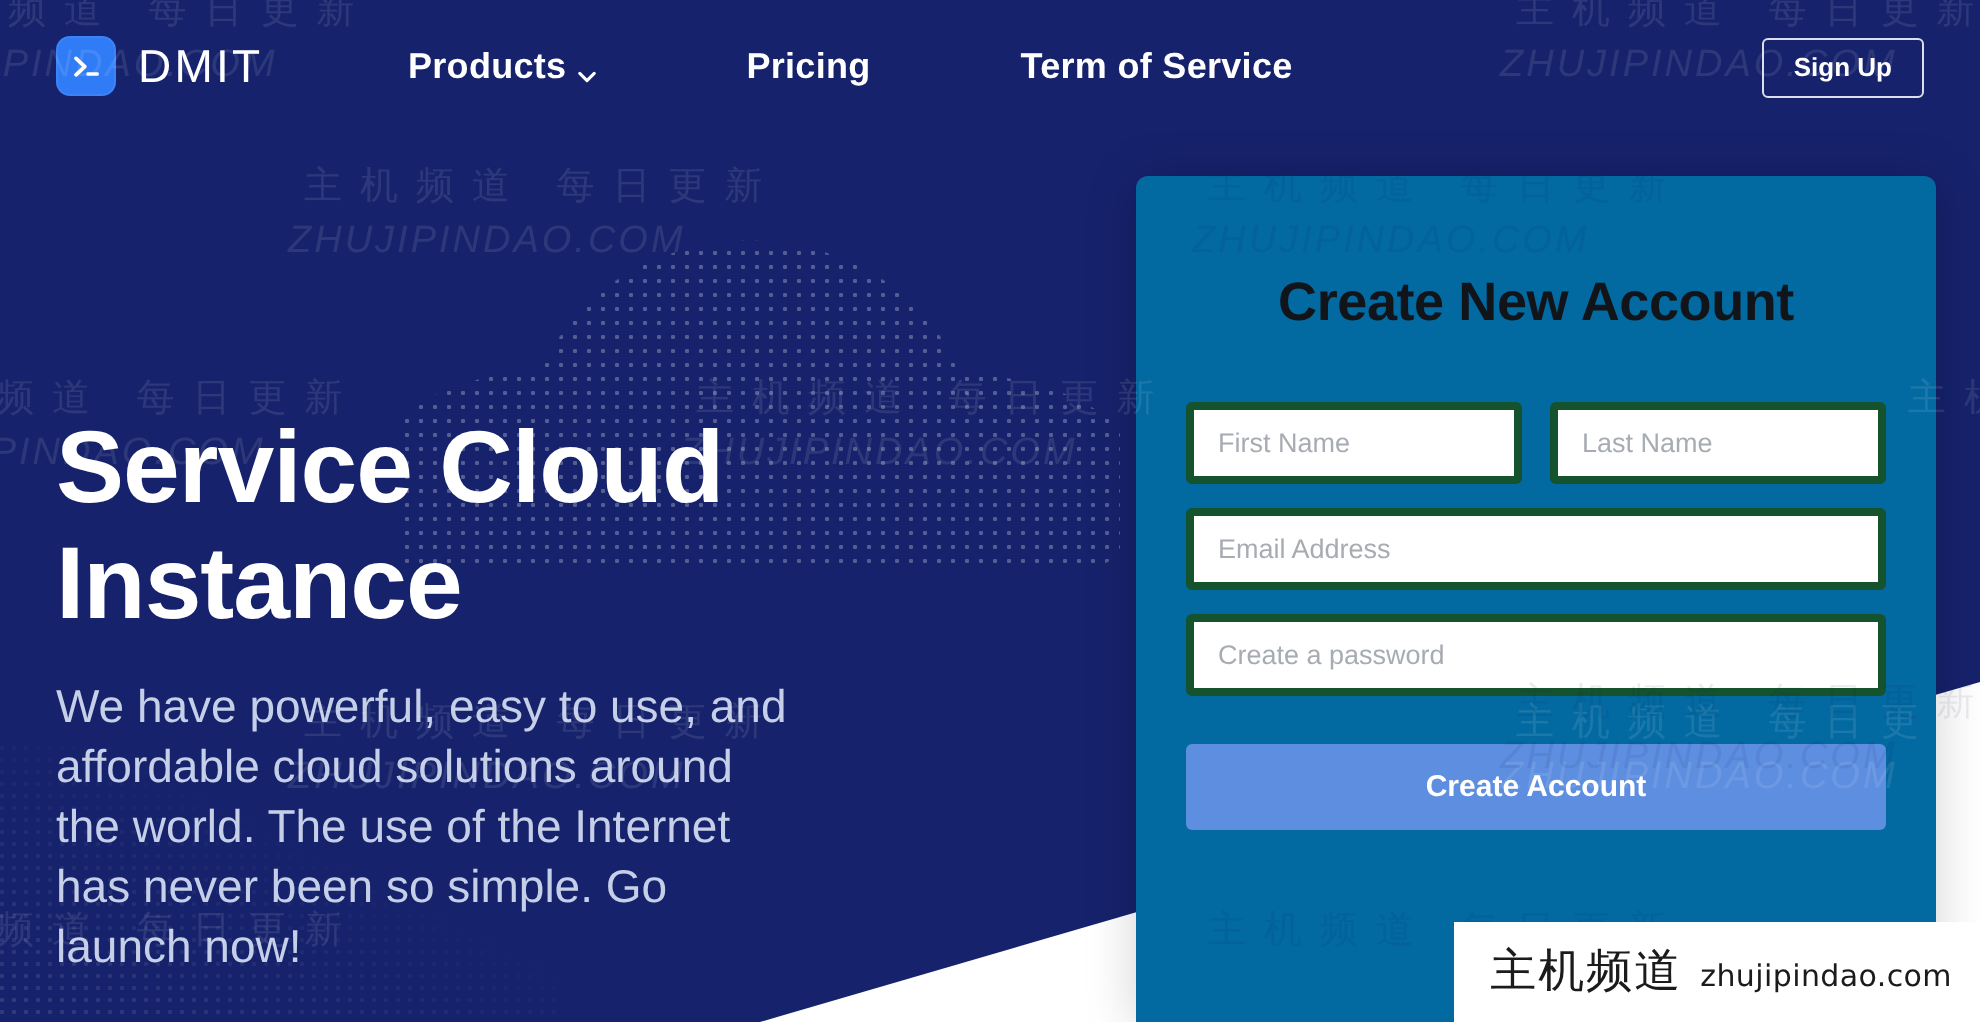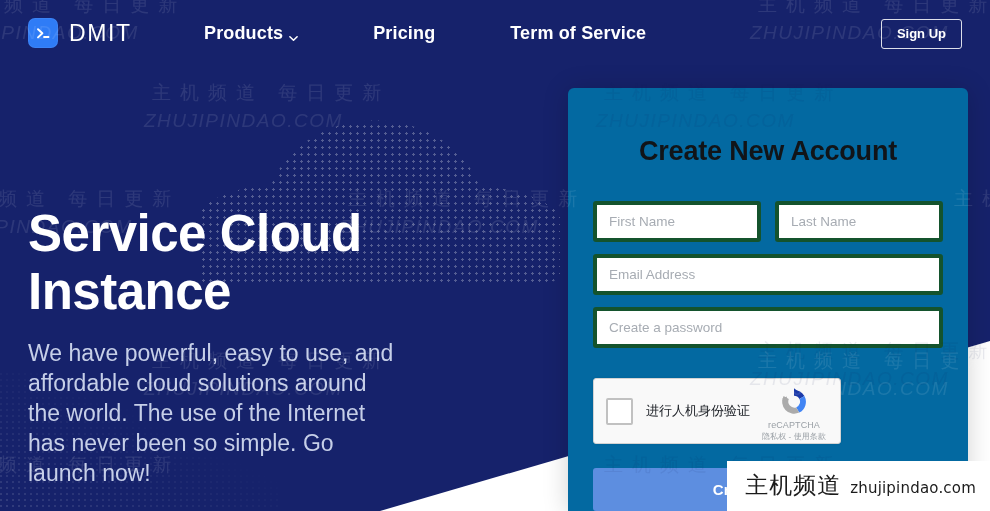--- a/index.html
+++ b/index.html
@@ -217,37 +217,20 @@
       <div class="row">
         <input class="field" type="text" placeholder="First Name" style="">
         <input class="field" type="text" placeholder="Last Name" style="">
       </div>
 
       <input class="field mt" type="email" placeholder="Email Address" style="">
 
       <input class="field mt" type="text" placeholder="Create a password" style="">
 
       
-      <div class="recaptcha">
-        <div class="rc-box"></div>
-        <div class="rc-label">进行人机身份验证</div>
-        <div class="rc-right">
-          <div class="rc-logo">
-            <svg width="32" height="32" viewBox="0 0 32 32">
-              <path d="M16 4 a12 12 0 0 1 10.4 6 l-5 2.9 a6.2 6.2 0 0 0-5.4-3.1 V4z" fill="#1c3aa9"></path>
-              <path d="M26.4 10 a12 12 0 0 1-5.2 16.6 l-3-5.2 a6.2 6.2 0 0 0 3.2-8.5 z" fill="#4285f4"></path>
-              <path d="M21.2 26.6 A12 12 0 0 1 5.6 10 l5.2 3 a6.2 6.2 0 0 0 7.4 8.4 z" fill="#ababab"></path>
-              <path d="M16 2.2 l0 5.6 3.6-2.8 z" fill="#1c3aa9"></path>
-              <path d="M4.2 12.6 l4.9 2.6 -0.3-4.6 z" fill="#ababab"></path>
-            </svg>
-          </div>
-          <div class="rc-brand">reCAPTCHA</div>
-          <div class="rc-terms">隐私权 - 使用条款</div>
-        </div>
-      </div>
 
       <button class="create-btn">Create Account</button>
     </div>
   </div>
 
   <div class="wm-layer">
 
     <div class="wm-tile wm-cn" style="left:-52px;top:-8px;">主机频道 每日更新</div>
     <div class="wm-tile wm-en" style="left:-60px;top:22px;">ZHUJIPINDAO.COM</div>
     <div class="wm-tile wm-cn" style="left:152px;top:80px;">主机频道 每日更新</div>

